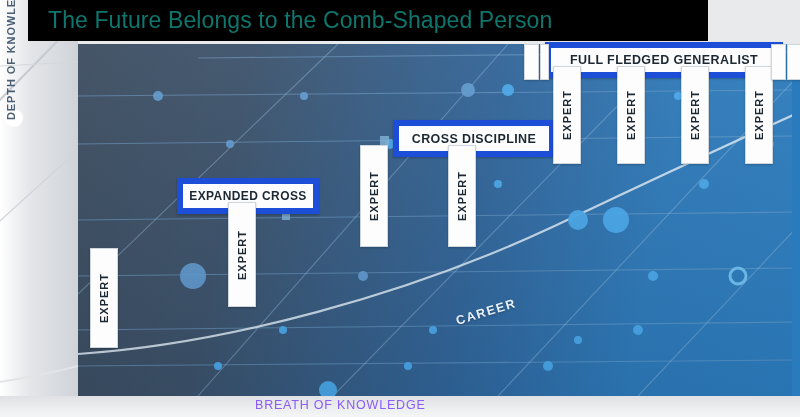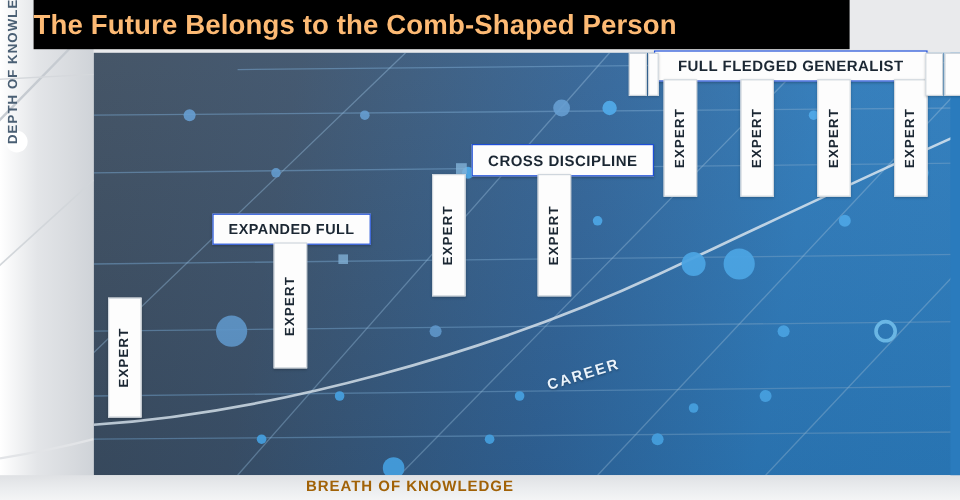--- a/index.html
+++ b/index.html
@@ -48,47 +48,47 @@
     width:210px;
     transform:rotate(-90deg);
     transform-origin:left top;
     font-size:11px;font-weight:bold;letter-spacing:.9px;
     color:#4a5f74;
     white-space:nowrap;
   }
   .axis-x{
     position:absolute;
     left:255px;top:398px;
-    font-size:12.5px;font-weight:bold;letter-spacing:.8px;
-    color:#a16207;
+    font-size:12.5px;font-weight:normal;letter-spacing:.8px;
+    color:#8b5cf6;
     white-space:nowrap;
   }
 
   
   .title-bar{
     position:absolute;
     left:28px;top:0px;
     width:680px;height:41px;
     background:#000;
     display:flex;align-items:center;
   }
   .title-bar .t{
-    color:#fdba74;
+    color:#0f766e;
     font-size:23px;
-    font-weight:bold;
+    font-weight:normal;
     letter-spacing:.1px;
-    margin-left:0;
+    margin-left:20px;
     white-space:nowrap;
   }
 
   
   .cap{
     position:absolute;
     background:#fdfdfd;
-    border:1px solid #1d4ed8;
+    border:6px solid #1d4ed8;
     box-shadow:0 1px 2px rgba(0,0,0,.25);
     display:flex;align-items:center;justify-content:center;
     color:#1b2733;
     font-weight:bold;
     letter-spacing:.4px;
     white-space:nowrap;
   }
   .stem{
     position:absolute;
     background:#fdfdfd;
@@ -200,21 +200,21 @@
 
   <div class="axis-y">DEPTH OF KNOWLEDGE</div>
   <div class="axis-x">BREATH OF KNOWLEDGE</div>
 
   <div class="career-label" style="left:455px;top:305px;">CAREER</div>
 
   <div class="stem" style="left:90px;top:248px;width:26px;height:98px;">
     <span>EXPERT</span>
   </div>
 
-  <div class="cap" style="left:177px;top:178px;width:130px;height:24px;font-size:12px;">EXPANDED FULL</div>
+  <div class="cap" style="left:177px;top:178px;width:130px;height:24px;font-size:12px;">EXPANDED CROSS</div>
   <div class="stem" style="left:228px;top:202px;width:26px;height:103px;">
     <span>EXPERT</span>
   </div>
 
   <div class="cap" style="left:348px;top:120px;width:150px;height:25px;font-size:12.5px;margin-left:45px;">CROSS DISCIPLINE</div>
   <div class="stem" style="left:360px;top:145px;width:26px;height:100px;">
     <span>EXPERT</span>
   </div>
   <div class="stem" style="left:448px;top:145px;width:26px;height:100px;">
     <span>EXPERT</span>

